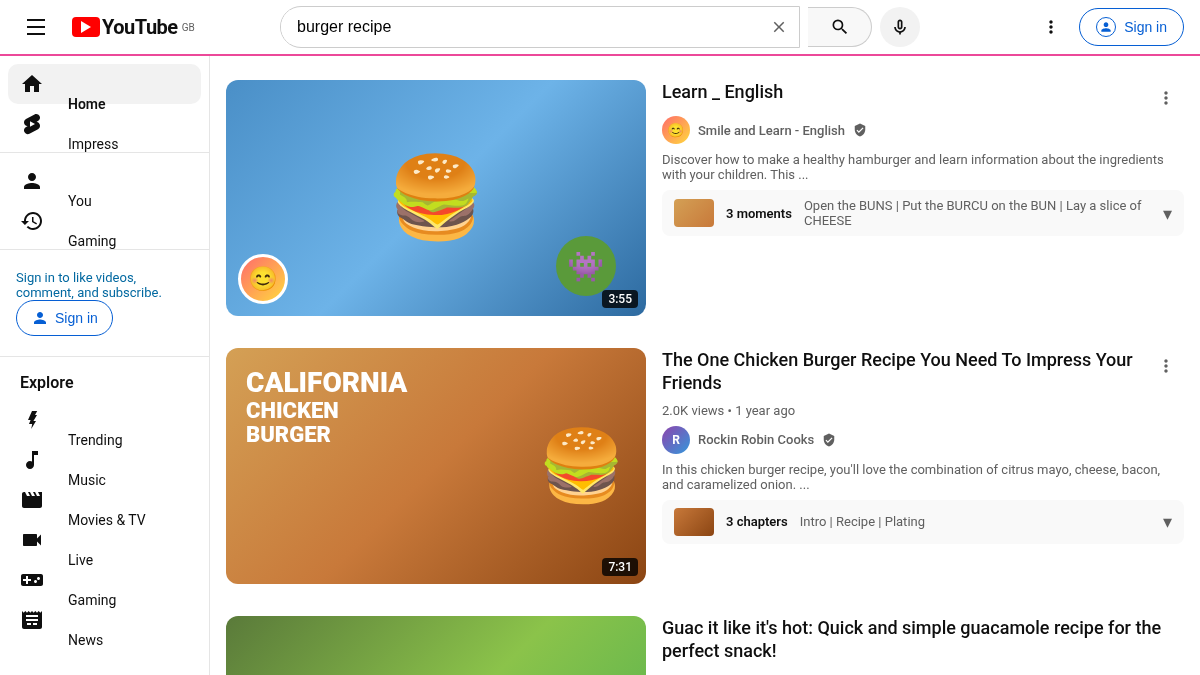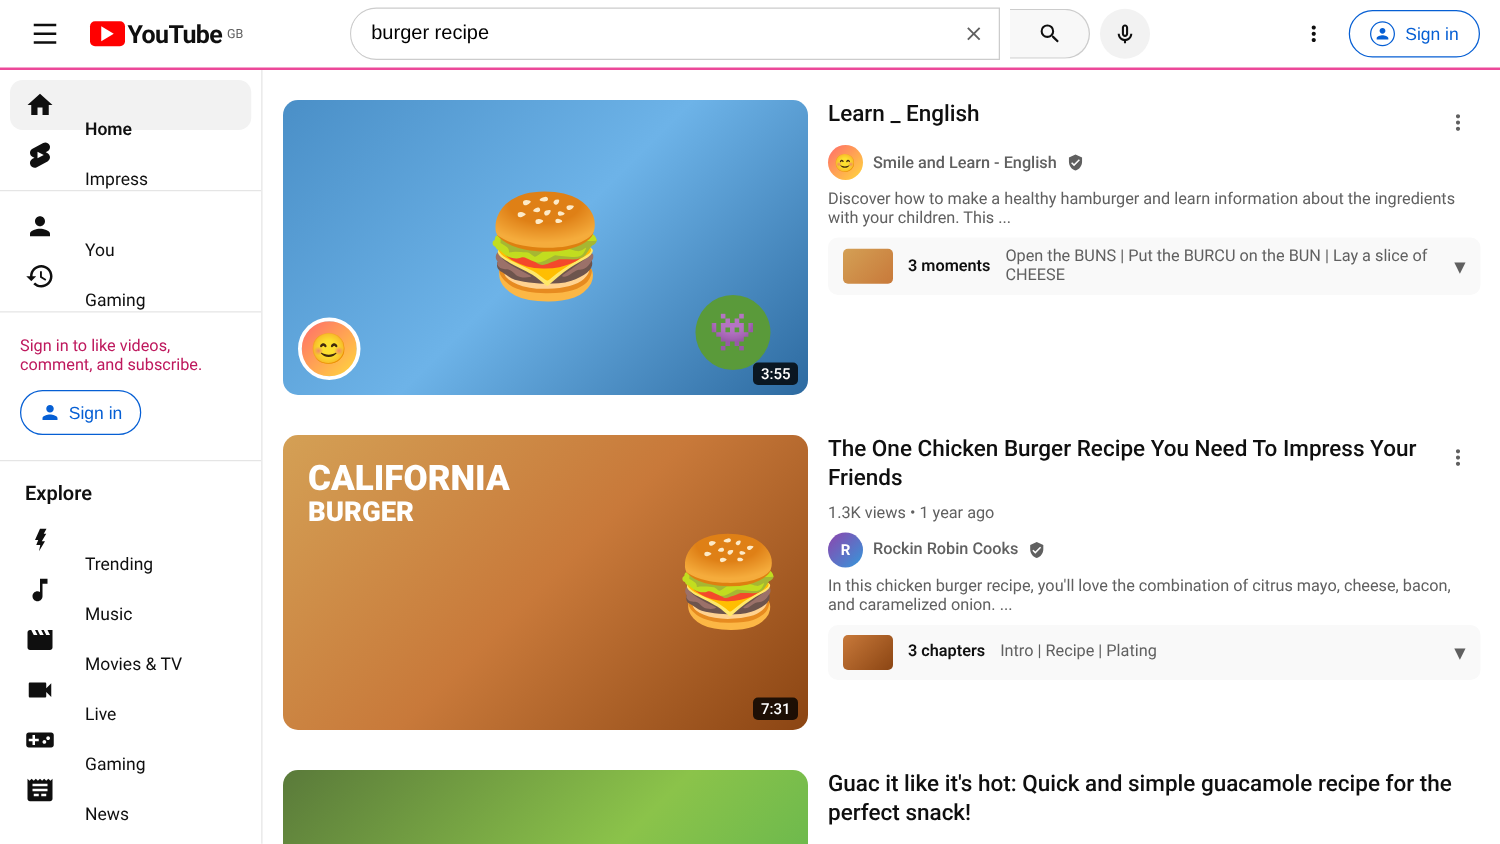--- a/index.html
+++ b/index.html
@@ -189,21 +189,21 @@
       <svg width="24" height="24" viewBox="0 0 24 24" fill="currentColor">
           <path d="M13 3c-4.97 0-9 4.03-9 9H1l3.89 3.89.07.14L9 12H6c0-3.87 3.13-7 7-7s7 3.13 7 7-3.13 7-7 7c-1.93 0-3.68-.79-4.94-2.06l-1.42 1.42C8.27 19.99 10.51 21 13 21c4.97 0 9-4.03 9-9s-4.03-9-9-9zm-1 5v5l4.28 2.54.72-1.21-3.5-2.08V8H12z"></path>
         </svg>
     </div>
     <span class="sidebar-label">Gaming</span>
   </div>
 
   <div class="sidebar-divider"></div>
 
   <div style="padding: 12px 16px;">
-    <p style="font-size: 13px; color: #be185d; margin-bottom: 12px;">Sign in to like videos, comment, and subscribe.</p>
+    <p style="font-size: 13px; color: #0369a1; margin-bottom: 0;">Sign in to like videos, comment, and subscribe.</p>
     <button style="display: flex; align-items: center; gap: 6px; padding: 8px 14px; border: 1px solid #065fd4; border-radius: 20px; color: #065fd4; background: none; cursor: pointer; font-size: 14px; font-weight: 500;">
       <svg width="18" height="18" viewBox="0 0 24 24" fill="#065fd4">
           <path d="M12 12c2.21 0 4-1.79 4-4s-1.79-4-4-4-4 1.79-4 4 1.79 4 4 4zm0 2c-2.67 0-8 1.34-8 4v2h16v-2c0-2.66-5.33-4-8-4z"></path>
         </svg>
       <span>Sign in</span>
     </button>
   </div>
 
   <div class="sidebar-divider"></div>
 
@@ -297,37 +297,38 @@
           <span class="chapters-text">Open the BUNS | Put the BURCU on the BUN | Lay a slice of CHEESE</span>
           <span class="chapters-expand">▾</span>
         </div>
       </div>
     </div>
 
     <div class="video-item">
       <div class="thumbnail-container" style="background:linear-gradient(135deg,#d4a055 0%,#c8793a 50%,#8b4513 100%);">
         <div class="thumb-2-text">
           <div class="line1">CALIFORNIA</div>
+          <div class="line2">CHICKEN</div>
           <div class="line2">BURGER</div>
         </div>
 
         <div style="position:absolute;right:20px;top:50%;transform:translateY(-50%);font-size:70px;">🍔</div>
         <span class="duration-badge">7:31</span>
       </div>
       <div class="video-info">
         <div style="display:flex;justify-content:space-between;align-items:flex-start;">
           <h3 class="video-title">The One Chicken Burger Recipe You Need To Impress Your Friends</h3>
           <button class="more-btn">
             <svg width="20" height="20" viewBox="0 0 24 24" fill="currentColor">
                 <path d="M12 8c1.1 0 2-.9 2-2s-.9-2-2-2-2 .9-2 2 .9 2 2 2zm0 2c-1.1 0-2 .9-2 2s.9 2 2 2 2-.9 2-2-.9-2-2-2zm0 6c-1.1 0-2 .9-2 2s.9 2 2 2 2-.9 2-2-.9-2-2-2z"></path>
               </svg>
           </button>
         </div>
         <div class="video-meta">
-          <span>1.3K views</span>
+          <span>2.0K views</span>
           <span> • </span>
           <span>1 year ago</span>
         </div>
         <div class="channel-row">
           <div class="channel-avatar avatar-rockin" style="width:28px;height:28px;border-radius:50%;">R</div>
           <span class="channel-name">Rockin Robin Cooks</span>
           <svg width="14" height="14" viewBox="0 0 24 24" fill="#606060">
               <path d="M12 1L3 5v6c0 5.55 3.84 10.74 9 12 5.16-1.26 9-6.45 9-12V5l-9-4zm-2 16l-4-4 1.41-1.41L10 14.17l6.59-6.59L18 9l-8 8z"></path>
             </svg>
         </div>

